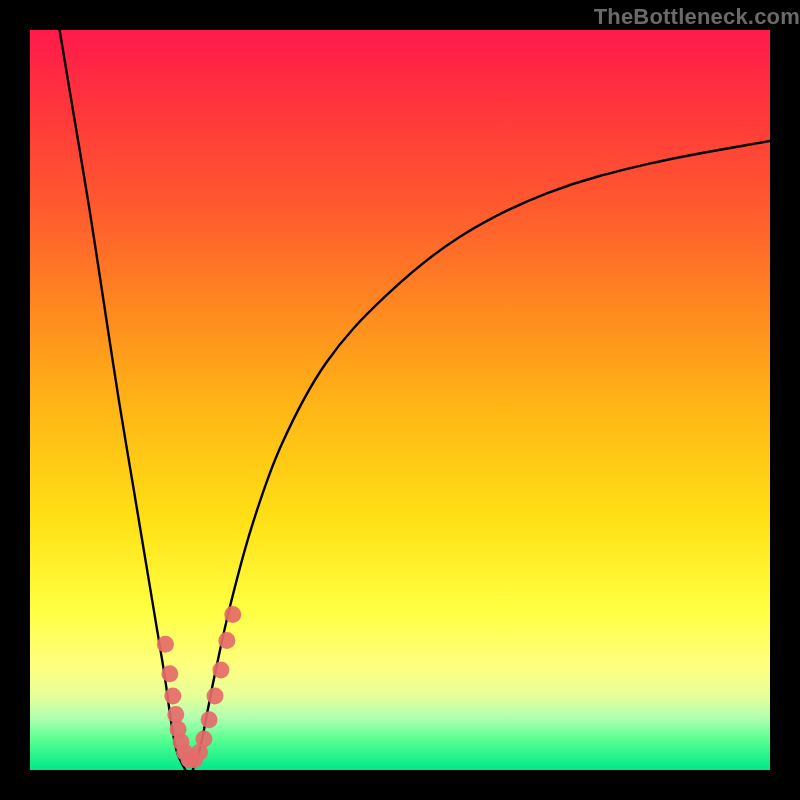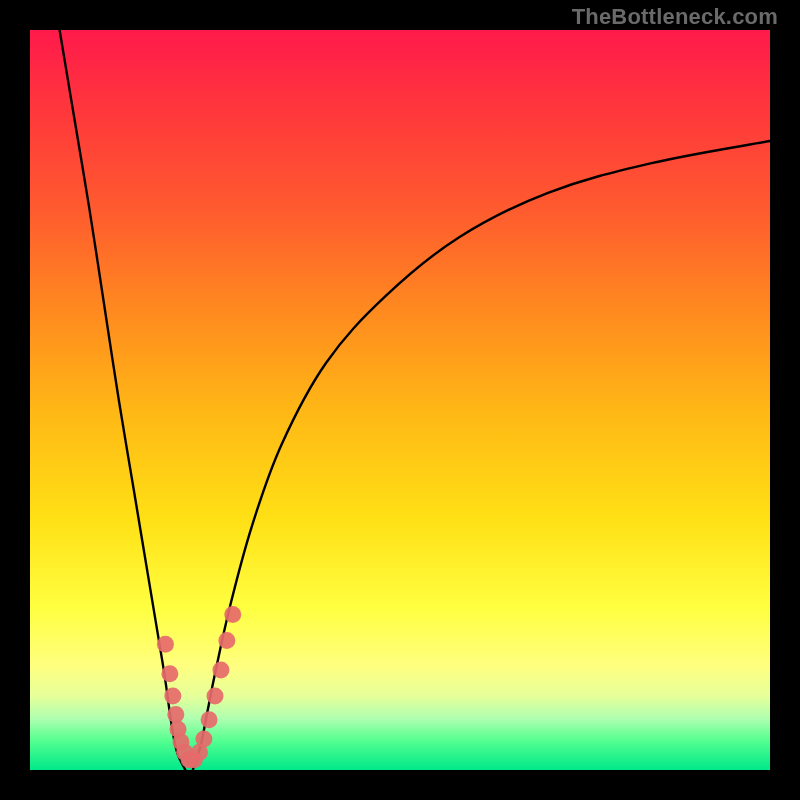--- a/index.html
+++ b/index.html
@@ -36,21 +36,21 @@
       #FFFF80 86%,
       #E6FF99 90%,
       #B0FFB0 93%,
       #55FF90 96%,
       #00E88A 100%
     );
   }
   .watermark {
     position: absolute;
     top: 4px;
-    right: 22px;
+    right: 0;
     font-family: Arial, Helvetica, sans-serif;
     font-size: 22px;
     font-weight: 600;
     color: #6a6a6a;
     letter-spacing: 0.2px;
     user-select: none;
   }
   svg.curves {
     position: absolute;
     left: 0;

